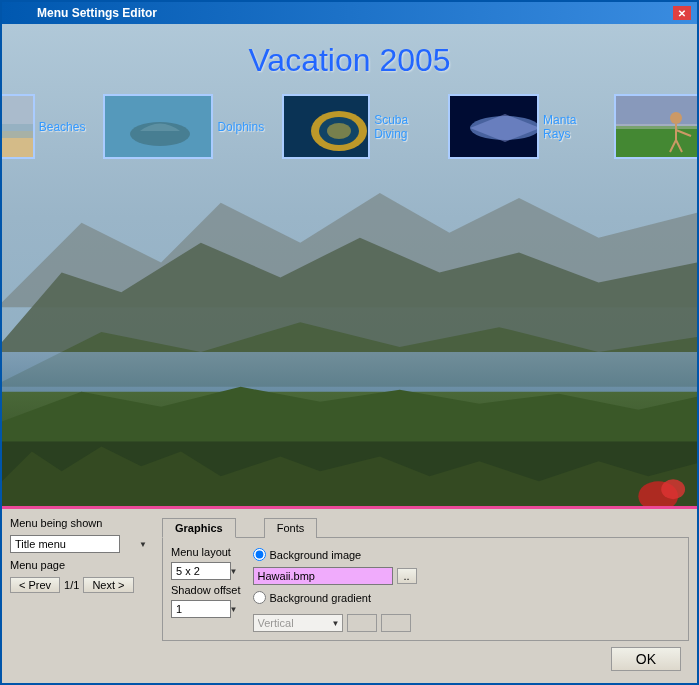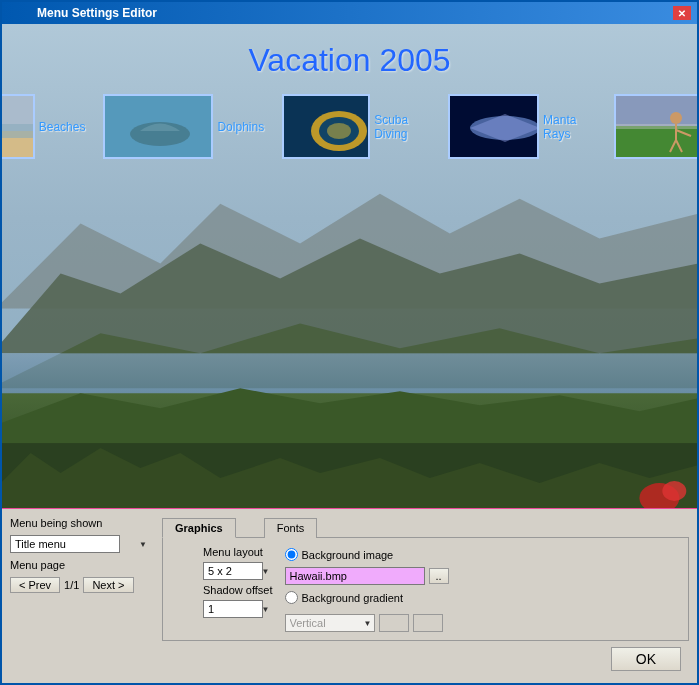--- a/index.html
+++ b/index.html
@@ -91,21 +91,21 @@
 
     .thumb-label {
       color: #3399ff;
       font-size: 12px;
       font-weight: normal;
       text-shadow: 1px 1px 1px rgba(255,255,255,0.7);
     }
 
     .bottom-panel {
       background: #d4d0c8;
-      border-top: 1px solid #ec4899;
+      border-top: 3px solid #ec4899;
       padding: 8px;
       flex-shrink: 0;
     }
 
     .bottom-top-row {
       display: flex;
       gap: 12px;
     }
 
     .left-controls {
@@ -204,21 +204,20 @@
       border-top: none;
       padding: 8px;
       background: #d4d0c8;
     }
 
     .form-row {
       display: flex;
       align-items: flex-start;
       gap: 12px;
       flex-wrap: wrap;
-      margin-left: 32px;
     }
 
     .form-group {
       display: flex;
       flex-direction: column;
       gap: 4px;
     }
 
     .form-group label {
       font-size: 11px;

